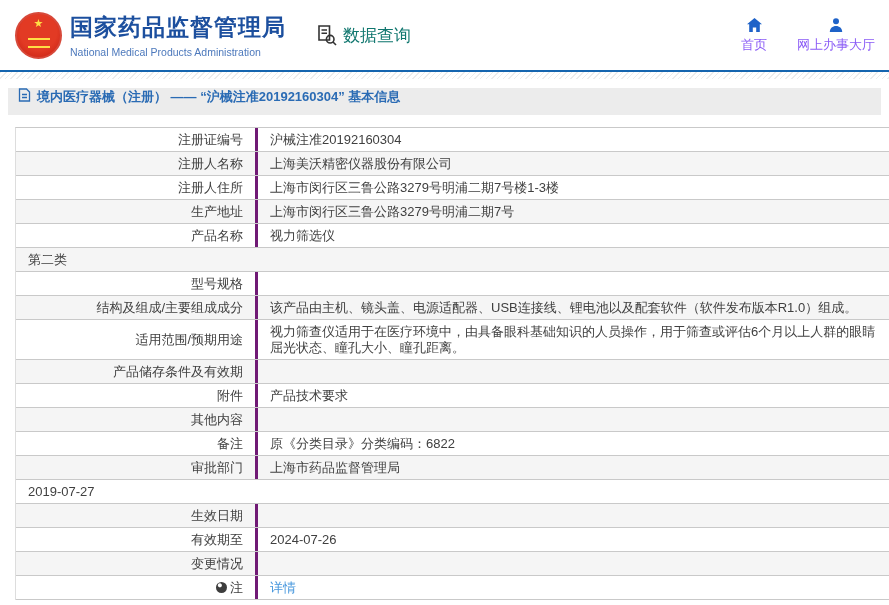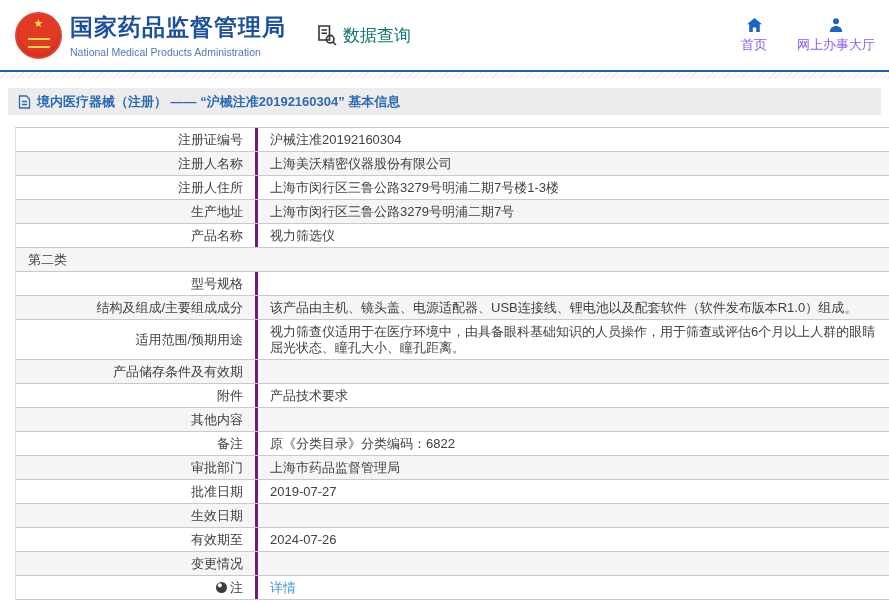--- a/index.html
+++ b/index.html
@@ -24,21 +24,21 @@
   .top-nav { margin-left:auto; display:flex; gap:30px; padding-right:14px; }
   .nav-item { display:flex; flex-direction:column; align-items:center; gap:3px;
     font-size:13px; color:#8b5cf6; cursor:pointer; text-decoration:none; }
 
   .blue-line { height:2px; background:#1565af; }
   .hatch { height:7px;
     background:repeating-linear-gradient(135deg,#ececec 0 1px,#ffffff 1px 4px); }
 
   
   .breadcrumb { margin:9px 8px 12px 8px; height:27px; background:#ececec;
-    display:flex; align-items:center; gap:6px; padding-left:10px;
+    display:flex; align-items:flex-start; gap:6px; padding-left:10px;
     font-size:13px; font-weight:bold; color:#2a6bb4; }
 
   
   .info-table { margin-left:15px; border-top:1px solid #c9c9c9; border-left:1px solid #dddddd; }
   .row { display:flex; border-bottom:1px solid #c9c9c9; background:#fff; }
   .row:nth-child(even) { background:#f5f5f5; }
   .cell { font-size:13px; line-height:16px; color:#404040; padding:3.5px 12px; }
   .cell.label { width:242px; flex:none; text-align:center; border-right:3px solid #701a75;
     padding-right:12px; display:flex; justify-content:flex-end; align-items:center; gap:3px; }
   .cell.value { flex:1; }
@@ -157,21 +157,20 @@
   </div>
   <div class="row">
     <div class="cell label">备注</div>
     <div class="cell value">原《分类目录》分类编码：6822</div>
   </div>
   <div class="row">
     <div class="cell label">审批部门</div>
     <div class="cell value">上海市药品监督管理局</div>
   </div>
   <div class="row">
-    <div class="cell label">批准日期</div>
     <div class="cell value">2019-07-27</div>
   </div>
   <div class="row">
     <div class="cell label">生效日期</div>
     <div class="cell value"></div>
   </div>
   <div class="row">
     <div class="cell label">有效期至</div>
     <div class="cell value">2024-07-26</div>
   </div>

